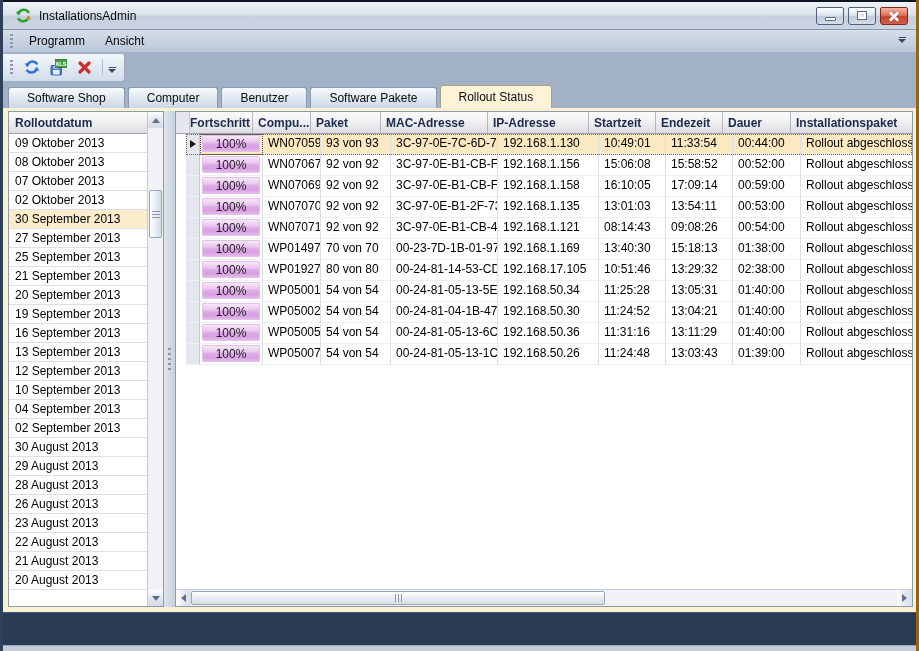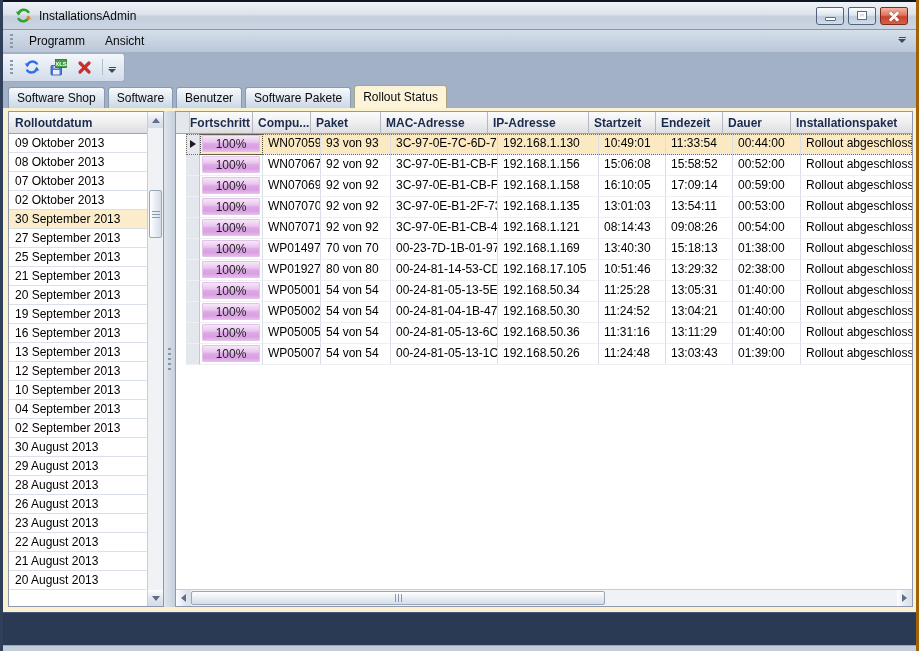--- a/index.html
+++ b/index.html
@@ -66,21 +66,21 @@
     padding:0 8px 0 4px;box-sizing:border-box;
   }
   .tbtn{width:22px;height:22px;display:flex;align-items:center;justify-content:center;margin:0 2px;border-radius:2px;}
   .tb-sep{width:1px;height:16px;background:#B4BfCE;background:#B4BFCE;margin:0 3px 0 5px;}
   .toolbar-strip .overflow-btn2{display:flex;flex-direction:column;align-items:center;gap:1px;margin-left:2px;margin-top:6px;}
   .overflow-btn2 .bar{width:7px;height:1px;background:#3C4A60;}
   .overflow-btn2 .tri{width:0;height:0;border-left:4px solid transparent;border-right:4px solid transparent;border-top:4px solid #3C4A60;}
   
   .tabstrip{height:24px;flex:0 0 auto;background:#A3B1C6;display:flex;align-items:flex-end;padding-left:5px;gap:3px;}
   .tab{
-    height:21px;padding:0 8px;display:flex;align-items:center;box-sizing:border-box;
+    height:21px;padding:0 18px;display:flex;align-items:center;box-sizing:border-box;
     background:linear-gradient(180deg,#F8FAFD 0%,#E3EAF2 45%,#CBD7E7 100%);
     border:1px solid #8899B0;border-bottom:none;border-radius:3px 3px 0 0;color:#0A0A0A;
   }
   .tab.active{
     height:23px;background:#FCF3D9;border-color:#A9A583;font-weight:normal;
   }
   
   .tabpage{
     flex:1 1 auto;background:#F9F1D0;box-sizing:border-box;
     padding:3px 3px 5px 5px;display:flex;overflow:hidden;
@@ -262,21 +262,21 @@
     </div>
   </div>
 
   <div class="tabstrip">
 
       <div class="tab">
         <span>Software Shop</span>
       </div>
 
       <div class="tab">
-        <span>Software</span>
+        <span>Computer</span>
       </div>
 
       <div class="tab">
         <span>Benutzer</span>
       </div>
 
       <div class="tab">
         <span>Software Pakete</span>
       </div>
 

